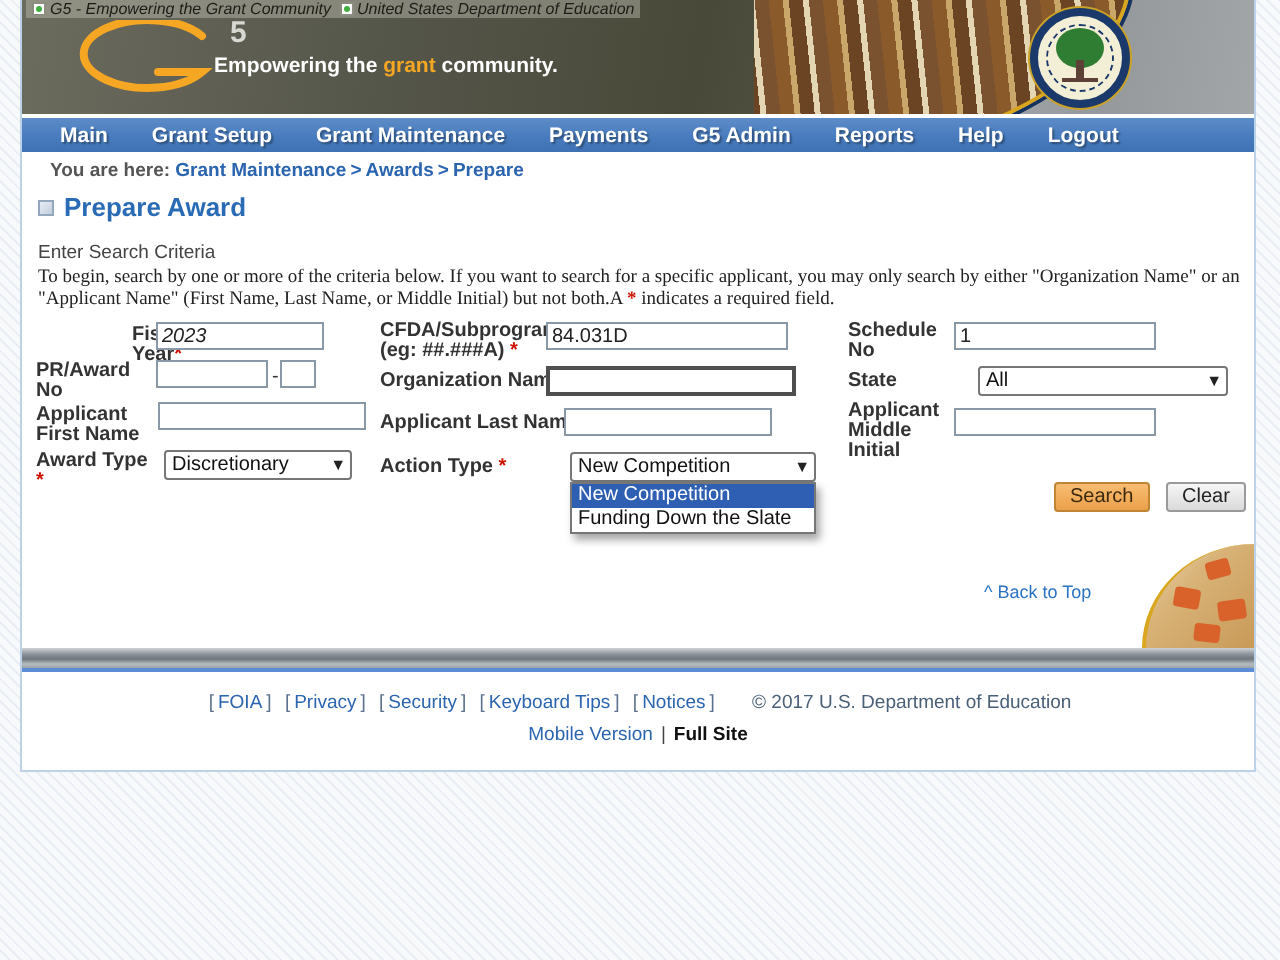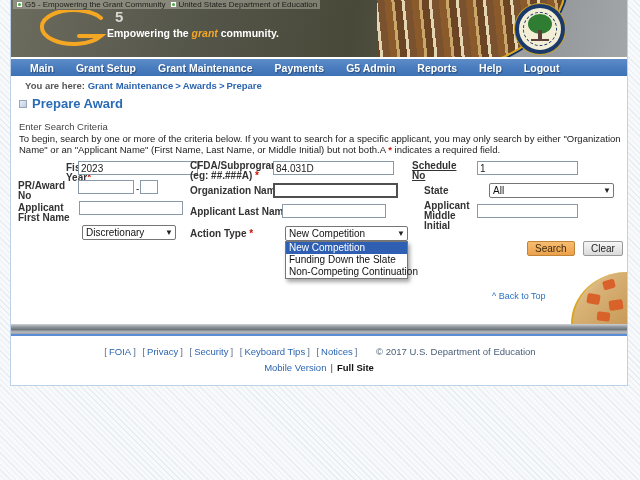--- a/index.html
+++ b/index.html
@@ -21,47 +21,47 @@
   .swoosh { position:absolute; left:-18px; top:-16px; width:210px; height:95px;
     border-radius:0 0 100% 18%; transform:rotate(-6deg);
     background:repeating-linear-gradient(90deg,#8b5a2b 0 7px,#c9a76a 7px 10px,#6b4423 10px 17px,#e4d6b2 17px 20px,#7a5230 20px 27px);
     border:2px solid #d9a61d; box-shadow:0 0 0 2px #16335f; }
   .seal { position:absolute; right:62px; top:4px; width:50px; height:50px; border-radius:50%;
     background:#f3eed6; border:4px solid #1b3a6b; box-shadow:0 0 0 1px #c9a227; }
   .seal .ring { position:absolute; left:4px; top:4px; right:4px; bottom:4px;
     border-radius:50%; border:1px dashed #1b3a6b; }
   .alt-tabs { position:absolute; left:2px; top:0; display:flex; gap:4px; align-items:center;
     font-size:8px; color:#1d1d18; background:rgba(190,190,178,0.45); padding:0 3px; height:9px; }
-  .alt-tab { display:flex; align-items:center; gap:2px; white-space:nowrap; }
+  .alt-tab { display:flex; align-items:center; gap:2px; white-space:nowrap;font-style:italic; }
   .brokenimg { width:7px; height:7px; background:#fff; border:1px solid #8c8c80; position:relative; }
   .brokenimg::after { content:""; position:absolute; left:1px; top:1px; width:3px; height:3px;
     background:#3fae3f; border-radius:50%; }
   .g5logo { position:absolute; left:28px; top:10px; }
   .g5-five { position:absolute; left:76px; top:-2px; font-size:15px; color:#d8d8d2;
     font-weight:bold; letter-spacing:1px; }
   .tagline { position:absolute; left:96px; top:27px; font-size:10.5px; font-weight:bold; color:#fff; }
-  .tagline .accent { color:#f5a623;font-style:italic; }
+  .tagline .accent { color:#f5a623; }
   
   .navbar { position:absolute; left:0; top:59px; width:100%; height:17px;
     background:linear-gradient(180deg,#5d8cc7 0%, #4a7dbf 50%, #3f72b4 100%);
     display:flex; align-items:center; }
   .nav-item { font-size:10.5px; font-weight:bold; color:#fff; padding:0 11px;
     text-shadow:1px 1px 1px rgba(0,0,0,0.35); cursor:pointer; white-space:nowrap; }
   .nav-item:first-child { margin-left:8px; }
   
   .breadcrumb { position:absolute; left:14px; top:80px; font-size:9.5px; font-weight:bold; color:#555; }
   .breadcrumb a { color:#2b65b0; text-decoration:none; }
   .crumb-sep { color:#2b65b0; margin:0 2px; }
   .page-title { position:absolute; left:8px; top:96px; display:flex; align-items:center; gap:5px; }
   .bullet { width:8px; height:8px; background:linear-gradient(135deg,#e8edf4,#c3cfdd);
     border:1px solid #93a7bd; }
   .page-title span.t { font-size:13px; font-weight:bold; color:#2a6bb5; }
   .criteria-h { position:absolute; left:8px; top:121px; font-size:9.5px; color:#444; }
   .instructions { position:absolute; left:8px; top:134px; width:604px; font-size:9.5px;
-    line-height:10.5px; color:#222; }
+    line-height:10.5px; color:#222;font-family:Liberation Serif, serif; }
   .req { color:#cc1100; font-weight:bold; }
   
   .lbl { position:absolute; font-size:10px; font-weight:bold; color:#333; line-height:10px; }
   .inp { position:absolute; height:14px; border:1px solid #8a99a8; background:#fff;
     font-family:inherit; font-size:10px; padding:0 2px; color:#222; }
   .inp.focused { border:2px solid #4f4f4f; }
   .dash { position:absolute; font-size:10px; color:#333; }
   .sel { position:absolute; height:15px; border:1px solid #767676; border-radius:2px;
     background:#fff; font-size:10px; line-height:13px; color:#111; padding:0 15px 0 3px;
     cursor:pointer; white-space:nowrap; overflow:hidden; }
@@ -149,50 +149,50 @@
   </div>
 
   <div class="page-title">
     <span class="bullet"></span>
     <span class="t">Prepare Award</span>
   </div>
   <div class="criteria-h">Enter Search Criteria</div>
   <div class="instructions"><span>To begin, search by one or more of the criteria below. If you want to search for a specific applicant, you may only search by either "Organization Name" or an "Applicant Name" (First Name, Last Name, or Middle Initial) but not both.A</span> <span class="req">*</span><span> indicates a required field.</span></div>
 
   <div class="lbl" style="left:7px; top:163px; width:62px;padding-left:48px;"><span>Fiscal Year</span><span class="req">*</span></div>
-  <input class="inp" style="left: 67px; top: 161px; width: 120px;" value="2023">
+  <input class="inp" style="left: 67px; top: 161px; width: 84px; font-style: italic;" value="2023">
   <div class="lbl" style="left:179px; top:161px; width:92px;"><span>CFDA/Subprogram</span><br><span>(eg: ##.###A)</span> <span class="req">*</span></div>
   <input class="inp" style="left: 262px; top: 161px; width: 121px;" value="84.031D">
-  <div class="lbl" style="left:401px; top:161px; width:55px;text-decoration:underline;"><span>Schedule</span><br><span>No</span></div>
+  <div class="lbl" style="left:413px; top:161px; width:55px;"><span>Schedule</span><br><span>No</span></div>
   <input class="inp" style="left: 466px; top: 161px; width: 101px;" value="1">
 
   <div class="lbl" style="left:7px; top:181px; width:55px;"><span>PR/Award</span><br><span>No</span></div>
   <input class="inp" style="left: 67px; top: 180px; width: 56px;">
   <span class="dash" style="left:125px; top:183px;">-</span>
   <input class="inp" style="left: 129px; top: 180px; width: 18px;">
   <div class="lbl" style="left:179px; top:186px; width:100px;">Organization Name</div>
   <input class="inp focused" style="left: 262px; top: 183px; width: 125px; height: 15px;">
   <div class="lbl" style="left:413px; top:186px; width:40px;">State</div>
   <div class="sel" style="left:466px; top:183px; width:125px;margin-left:12px;"><span>All</span><span class="arr">▼</span></div>
 
   <div class="lbl" style="left:7px; top:203px; width:60px;"><span>Applicant</span><br><span>First Name</span></div>
   <input class="inp" style="left: 68px; top: 201px; width: 104px;">
   <div class="lbl" style="left:179px; top:207px; width:105px;">Applicant Last Name</div>
   <input class="inp" style="left: 271px; top: 204px; width: 104px;">
   <div class="lbl" style="left:413px; top:201px; width:55px;"><span>Applicant</span><br><span>Middle</span><br><span>Initial</span></div>
   <input class="inp" style="left: 466px; top: 204px; width: 101px;">
 
+  <div class="lbl" style="left:7px; top:226px; width:64px;"><span>Award Type</span><br><span class="req">*</span></div>
   <div class="sel" style="left:71px; top:225px; width:94px;"><span>Discretionary</span><span class="arr">▼</span></div>
   <div class="lbl" style="left:179px; top:229px; width:80px;"><span>Action Type</span> <span class="req">*</span></div>
   <div class="sel" style="left:274px; top:226px; width:123px;"><span>New Competition</span><span class="arr">▼</span></div>
 
   <div class="droplist">
     <div class="dropopt hl">New Competition</div>
     <div class="dropopt">Funding Down the Slate</div>
-    <div class="dropopt">Non-Competing Continuation</div>
   </div>
 
   <div class="btn search">Search</div>
   <div class="btn clear">Clear</div>
 
   <a class="backtop">^ Back to Top</a>
 
   <div class="corner-art">
     <div class="chair" style="left:30px; top:8px; width:12px; height:9px; transform:rotate(-15deg);"></div>
     <div class="chair" style="left:14px; top:22px; width:13px; height:10px; transform:rotate(10deg);"></div>

